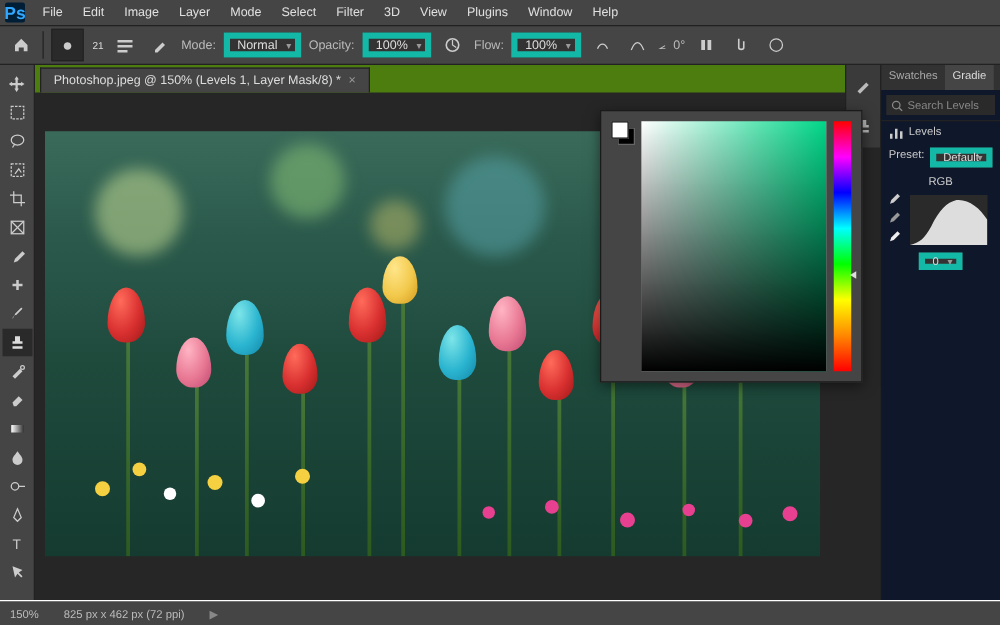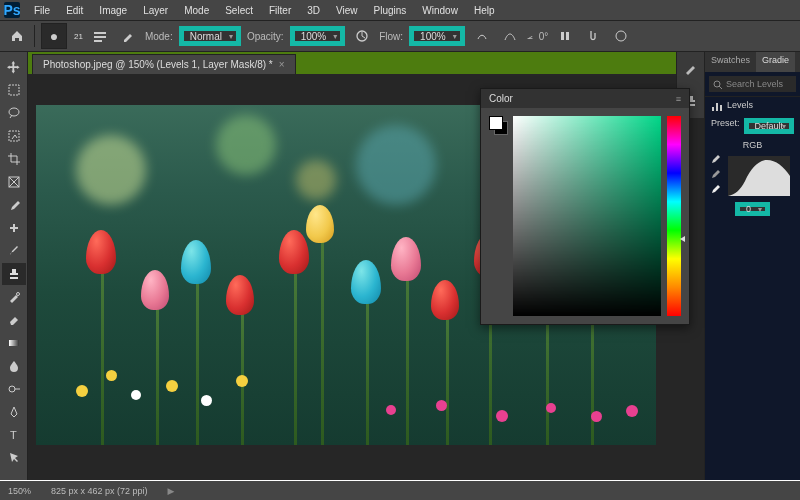--- a/index.html
+++ b/index.html
@@ -377,24 +377,20 @@
   </div>
 </div>
 
 <div class="status">
   <span>150%</span>
   <span>825 px x 462 px (72 ppi)</span>
   <span style="color:#888">▶</span>
 </div>
 
 <div class="colorpanel">
-  <div class="cphdr">
-    <span>Color</span>
-    <span style="margin-left:auto;font-size:9px;color:#999">≡</span>
-  </div>
   <div class="cpbody">
     <div>
       <div class="cpfg">
           <div class="b"></div>
           <div class="a"></div>
         </div>
     </div>
     <div class="field"></div>
     <div class="huebar">
         <div class="pick"></div>

